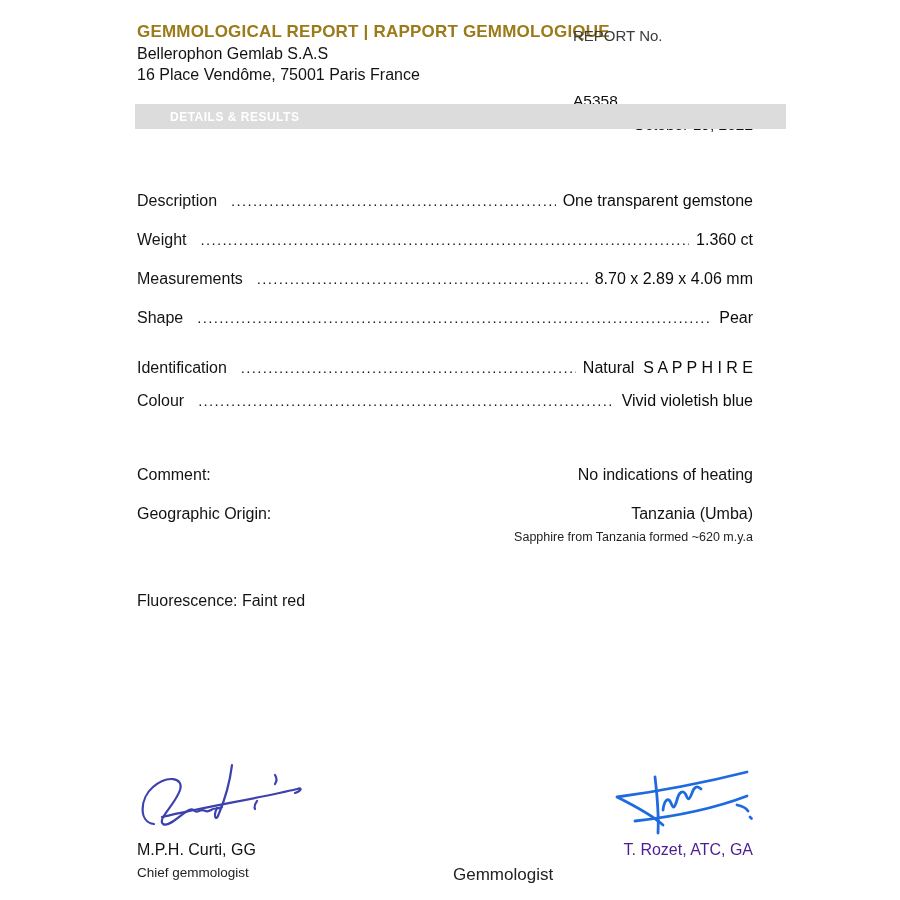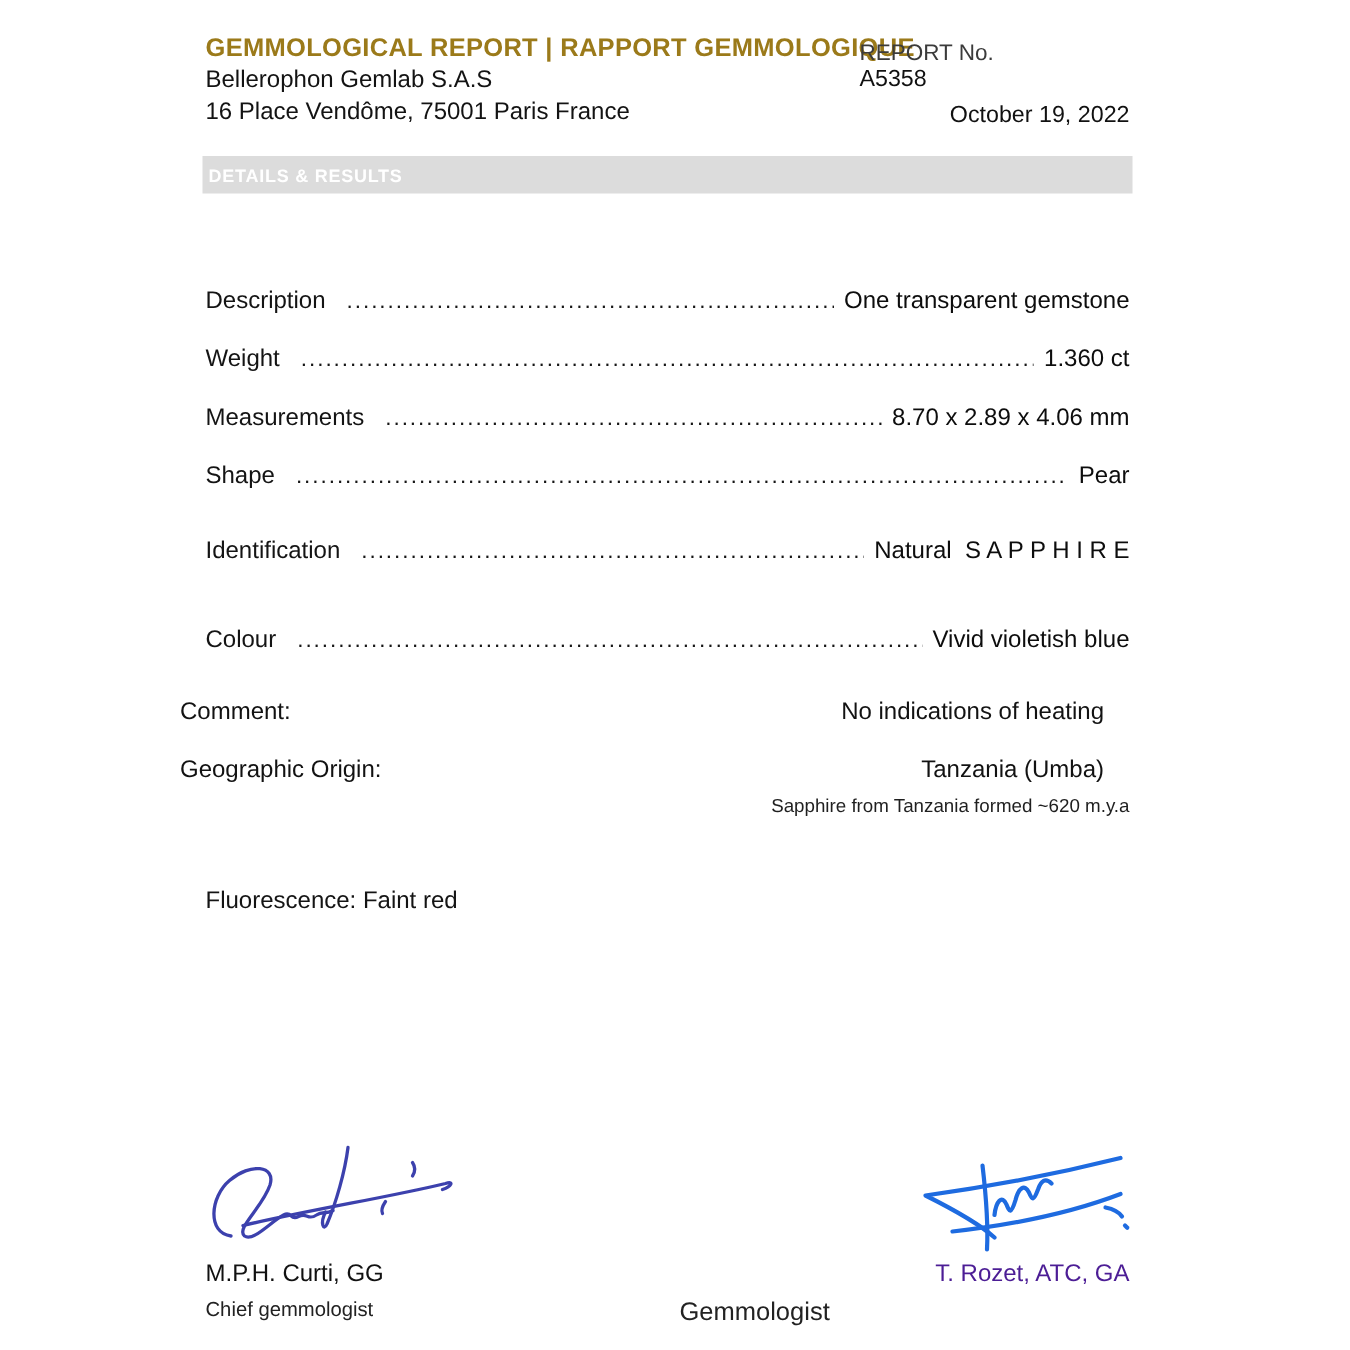--- a/index.html
+++ b/index.html
@@ -8,42 +8,42 @@
     font-family:"Liberation Sans","DejaVu Sans",sans-serif;color:#111;
   }
   
   .hdr-left{position:absolute;left:137px;top:22px;}
   .hdr-title{font-size:17px;font-weight:bold;color:#9b7a1a;letter-spacing:0.2px;white-space:pre;}
   .hdr-company{font-size:16px;color:#131313;margin-top:3px;white-space:pre;}
   .hdr-address{font-size:16px;color:#131313;margin-top:3px;white-space:pre;}
   .hdr-right{position:absolute;left:573px;top:27px;width:180px;}
   .hdr-repline{display:flex;justify-content:space-between;align-items:baseline;flex-direction:column;}
   .hdr-replabel{font-size:15px;color:#3b3b3b;}
-  .hdr-repno{font-size:15.5px;color:#111;}
+  .hdr-repno{font-size:15.5px;color:#111;margin-top:48px;}
   .hdr-date{font-size:15.5px;color:#111;text-align:right;margin-top:6px;white-space:pre;}
   .disclaimer{position:absolute;left:137px;top:86px;font-size:10.5px;color:#8c8c8c;white-space:pre;}
   .section-bar{
     position:absolute;left:135px;top:104px;width:620px;height:25px;background:#dcdcdc;
-    display:flex;align-items:center;
+    display:flex;align-items:center;padding-left:31px;
   }
   .section-bar span{font-size:12px;font-weight:bold;color:#ffffff;letter-spacing:0.5px;padding-left:4px;white-space:pre;}
   
   .detail-row{
     position:absolute;left:137px;width:616px;display:flex;align-items:baseline;
     font-size:16px;color:#141414;
   }
   .detail-row .lbl{white-space:pre;flex:0 0 auto;}
   .detail-row .dots{
     flex:1 1 auto;overflow:hidden;white-space:nowrap;margin:0 7px 0 14px;
     font-size:15px;letter-spacing:1.3px;color:#161616;
   }
   .detail-row .val{white-space:pre;flex:0 0 auto;color:#0d0d0d;}
   
   .kv-row{
-    position:absolute;left:120px;width:616px;display:flex;justify-content:space-between;
+    position:absolute;left:137px;width:616px;display:flex;justify-content:space-between;
     align-items:center;font-size:16px;color:#121212;gap:12px;
   }
   .kv-row span{white-space:pre;}
   .note{position:absolute;left:137px;width:616px;text-align:right;font-size:12.5px;color:#1f1f1f;white-space:pre;}
   .fluo{position:absolute;left:137px;top:592px;font-size:16px;color:#141414;white-space:pre;}
   
   .sig-svg{position:absolute;}
   .sig-svg path{fill:none;stroke-linecap:round;stroke-linejoin:round;}
   .sig-name-left{position:absolute;left:137px;top:841px;font-size:16px;color:#111;white-space:pre;}
   .sig-role-left{position:absolute;left:137px;top:865px;font-size:13.5px;color:#222;white-space:pre;}
@@ -92,21 +92,21 @@
   <div class="detail-row" style="top:309px">
     <span class="lbl">Shape</span>
     <span class="dots">................................................................................................................................................................................................................................................................................................................................................................................................................</span>
     <span class="val">Pear</span>
   </div>
   <div class="detail-row" style="top:359px">
     <span class="lbl">Identification</span>
     <span class="dots">................................................................................................................................................................................................................................................................................................................................................................................................................</span>
     <span class="val">Natural  S A P P H I R E</span>
   </div>
-  <div class="detail-row" style="top:418px">
+  <div class="detail-row" style="top:392px">
     <span class="lbl">Colour</span>
     <span class="dots">................................................................................................................................................................................................................................................................................................................................................................................................................</span>
     <span class="val">Vivid violetish blue</span>
   </div>
 
   <div class="kv-row" style="top:466px">
     <span>Comment:</span>
     <span>No indications of heating</span>
   </div>
   <div class="kv-row" style="top:505px">

